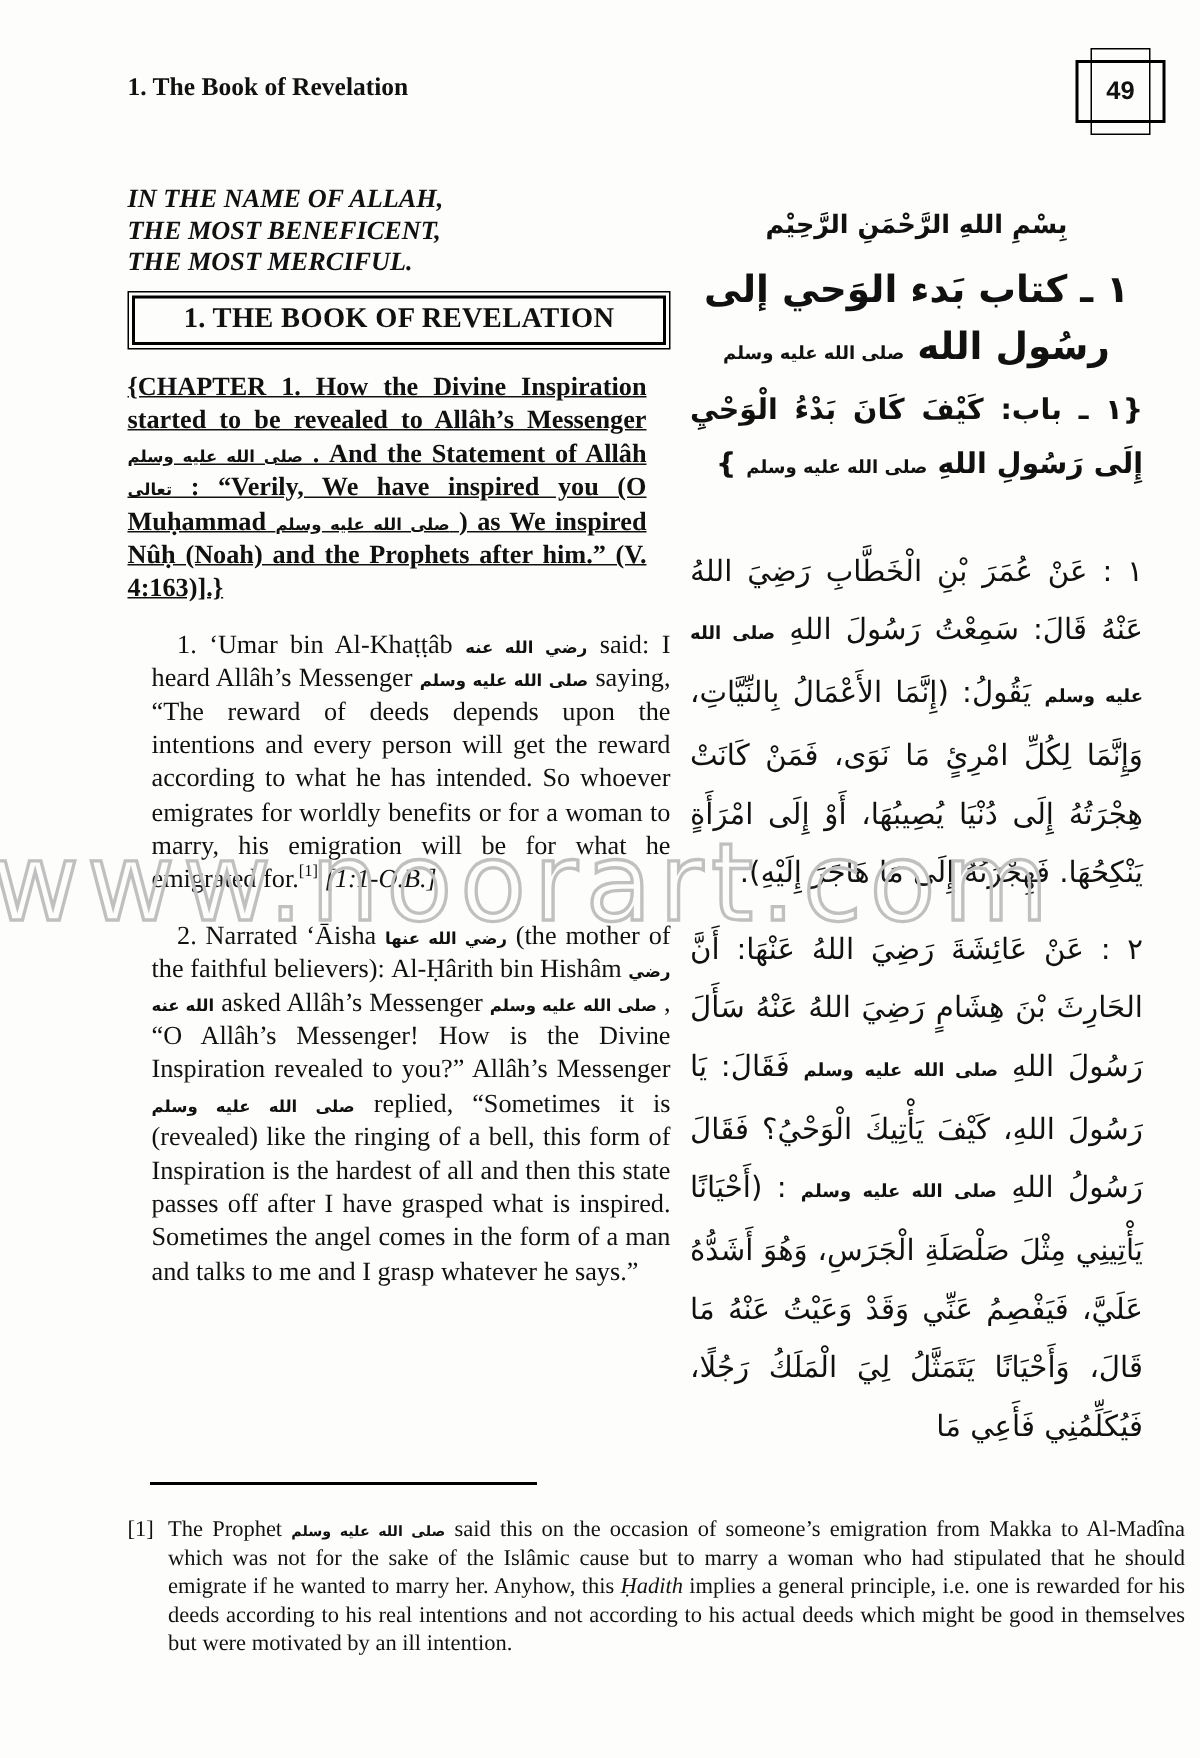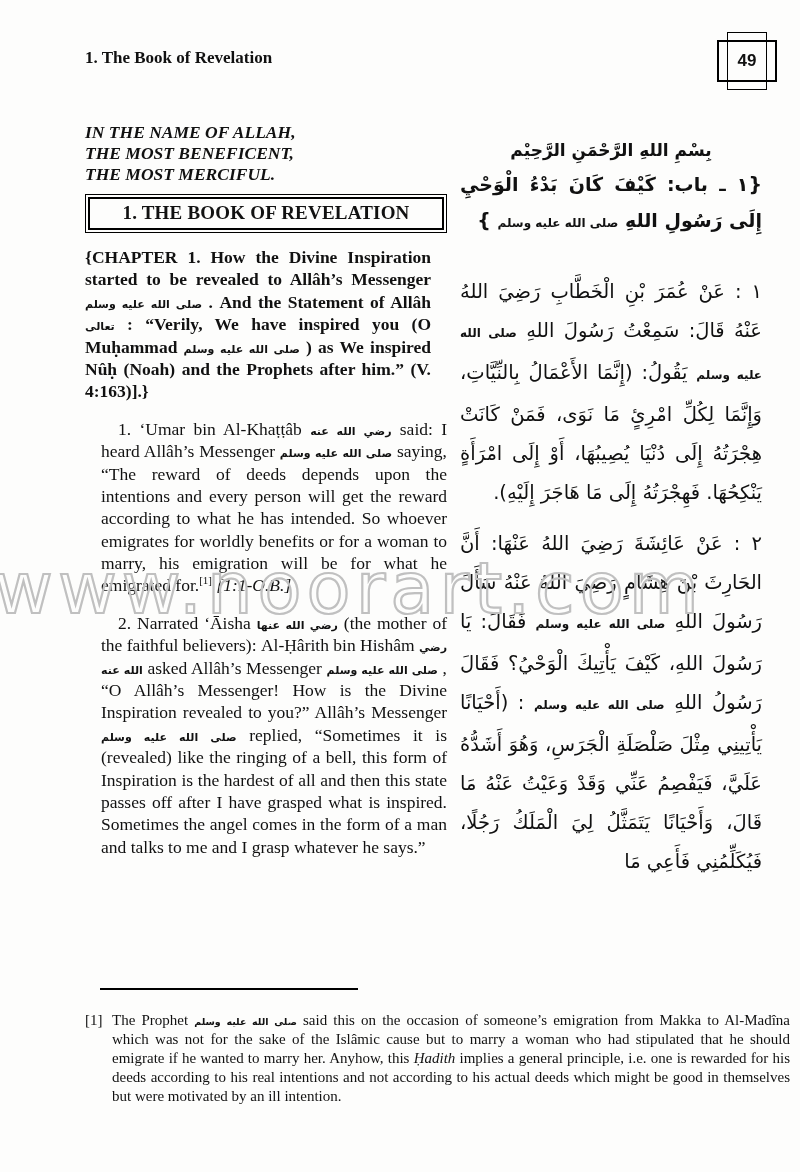--- a/index.html
+++ b/index.html
@@ -36,21 +36,21 @@
     margin:4px 0 4px 0;text-align:left;font-weight:bold;font-style:italic;
     font-size:17.5px;line-height:1.2;
   }
   .book-box{border:1px solid #000;padding:2px;margin-top:9px;}
   .book-box-inner{
     border:2.5px solid #000;text-align:center;font-weight:bold;font-size:19px;
     padding:3px 0 4px 0;letter-spacing:.2px;
   }
   .chapter{
     margin:13px 16px 0 0;text-align:justify;font-weight:bold;
-    font-size:17.5px;line-height:1.28;
+    font-size:17.5px;line-height:1.28;text-decoration:underline;
   }
   .hadith{
     margin:15px 0 0 16px;text-align:justify;font-size:17.5px;line-height:1.28;
     text-indent:17px;
   }
   .ar-inline{font-family:"DejaVu Sans",sans-serif;font-size:11px;font-weight:bold;}
   sup.fn-ref{font-size:11px;line-height:0;}
   .src-ref{font-style:italic;}
   
   .ar-col{direction:rtl;font-family:"DejaVu Sans",sans-serif;}
@@ -121,20 +121,25 @@
       </p>
 
       <p class="hadith">
         <span>2.  Narrated ‘Āisha </span><span class="ar-inline">رضي الله عنها</span><span> (the mother of the faithful believers): Al-Ḥârith bin Hishâm </span><span class="ar-inline">رضي الله عنه</span><span> asked Allâh’s Messenger </span><span class="ar-inline">صلى الله عليه وسلم</span><span> , “O Allâh’s Messenger! How is the Divine Inspiration revealed to you?” Allâh’s Messenger </span><span class="ar-inline">صلى الله عليه وسلم</span><span> replied, “Sometimes it is (revealed) like the ringing of a bell, this form of Inspiration is the hardest of all and then this state passes off after I have grasped what is inspired. Sometimes the angel comes in the form of a man and talks to me and I grasp whatever he says.”</span>
       </p>
     </div>
 
     <div class="ar-col">
       <p class="basmala-ar">بِسْمِ اللهِ الرَّحْمَنِ الرَّحِيْم</p>
 
+      <p class="ar-title">
+        <span>١ ـ كتاب بَدء الوَحي إلى</span><br>
+        <span>رسُول الله</span>
+        <span class="hon-md">صلى الله عليه وسلم</span>
+      </p>
 
       <p class="ar-bab">
         <span>{١ ـ باب: كَيْفَ كَانَ بَدْءُ الْوَحْيِ إِلَى رَسُولِ اللهِ </span><span class="hon-md">صلى الله عليه وسلم</span><span> }</span>
       </p>
 
       <p class="ar-hadith">
         <span>١ : عَنْ عُمَرَ بْنِ الْخَطَّابِ رَضِيَ اللهُ عَنْهُ قَالَ: سَمِعْتُ رَسُولَ اللهِ </span><span class="hon-md">صلى الله عليه وسلم</span><span> يَقُولُ: (إِنَّمَا الأَعْمَالُ بِالنِّيَّاتِ، وَإِنَّمَا لِكُلِّ امْرِئٍ مَا نَوَى، فَمَنْ كَانَتْ هِجْرَتُهُ إِلَى دُنْيَا يُصِيبُهَا، أَوْ إِلَى امْرَأَةٍ يَنْكِحُهَا. فَهِجْرَتُهُ إِلَى مَا هَاجَرَ إِلَيْهِ).</span>
       </p>
 
       <p class="ar-hadith">

